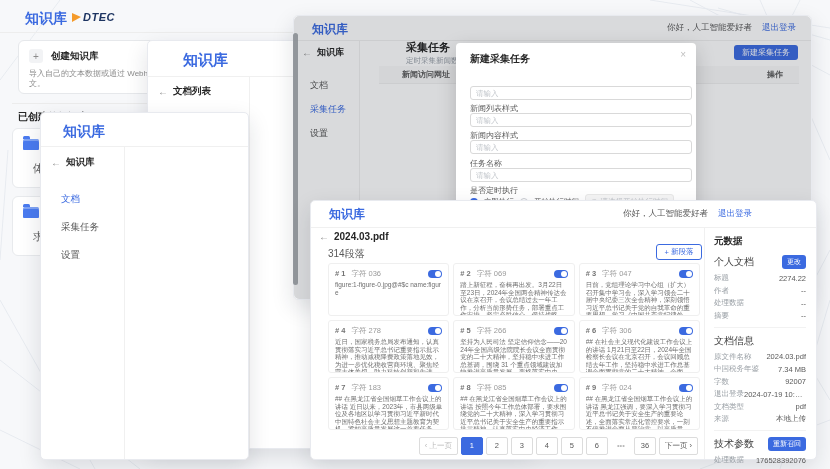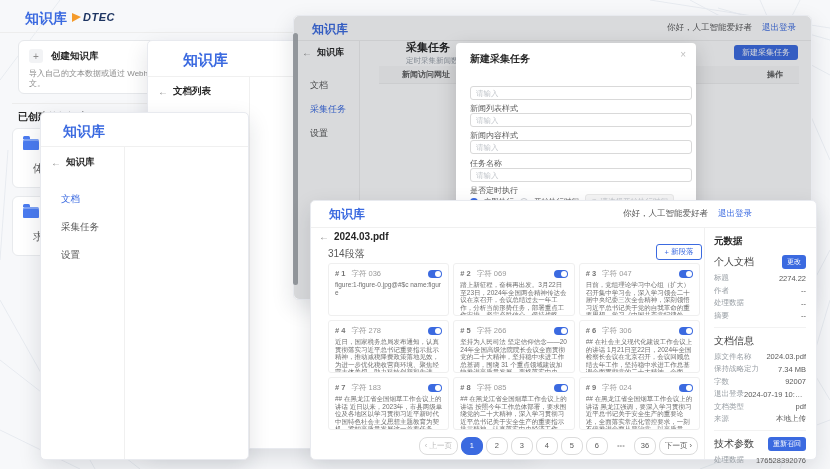--- a/index.html
+++ b/index.html
@@ -90,21 +90,21 @@
         grid-auto-rows:53px;gap:4px;}
   .pcard{border:1px solid #efefef;border-radius:3px;background:#fff;padding:4px 6px;overflow:hidden;box-sizing:border-box;}
   .pcard-h{display:flex;align-items:center;height:11px;margin-bottom:2px;}
   .p-idx{font-size:7.5px;color:#737373;font-weight:bold;}
   .p-chars{font-size:7.5px;color:#9a9a9a;margin-left:6px;}
   .toggle{margin-left:auto;width:14px;height:8px;border-radius:4px;background:#3b6ae0;position:relative;}
   .toggle:after{content:"";position:absolute;right:1px;top:1px;width:6px;height:6px;border-radius:50%;background:#fff;}
   .p-text{font-size:6.5px;line-height:7.6px;color:#6e6e6e;overflow:hidden;display:-webkit-box;
           -webkit-line-clamp:5;-webkit-box-orient:vertical;word-break:break-all;}
   .pager{position:absolute;right:118px;top:236px;display:flex;align-items:center;gap:3px;font-size:7.5px;}
-  .pg{min-width:16px;height:16px;line-height:16px;text-align:center;border:1px solid #dcdcdc;border-radius:8px;
+  .pg{min-width:16px;height:16px;line-height:16px;text-align:center;border:1px solid #dcdcdc;border-radius:2px;
       color:#595959;background:#fff;padding:0 2px;}
   .pg.active{background:#3b6ae0;border-color:#3b6ae0;color:#fff;}
   .pg.textbtn{padding:0 5px;}
   .pg.disabled{color:#b9b9b9;}
   .pg.dots{border:none;color:#b9b9b9;}
   
   .meta{position:absolute;left:393px;top:26px;bottom:0;width:111px;border-left:1px solid #f0f0f0;
         padding:8px 9px;box-sizing:border-box;}
   .meta-h{font-size:9.5px;font-weight:bold;color:#262626;margin-bottom:7px;}
   .sec-row{display:flex;align-items:center;justify-content:space-between;margin-bottom:4px;}
@@ -365,21 +365,21 @@
       </div>
     <div class="meta-div"></div>
     <div class="sec-row">
         <span class="sec-lab">文档信息</span>
       </div>
     <div class="kv">
         <span class="k">原文件名称</span>
         <span class="v">2024.03.pdf</span>
       </div>
     <div class="kv">
-        <span class="k">保持战略定力</span>
+        <span class="k">中国税务年鉴</span>
         <span class="v">7.34 MB</span>
       </div>
     <div class="kv">
         <span class="k">字数</span>
         <span class="v">92007</span>
       </div>
     <div class="kv">
         <span class="k">退出登录</span>
         <span class="v">2024-07-19 10:46:26</span>
       </div>

